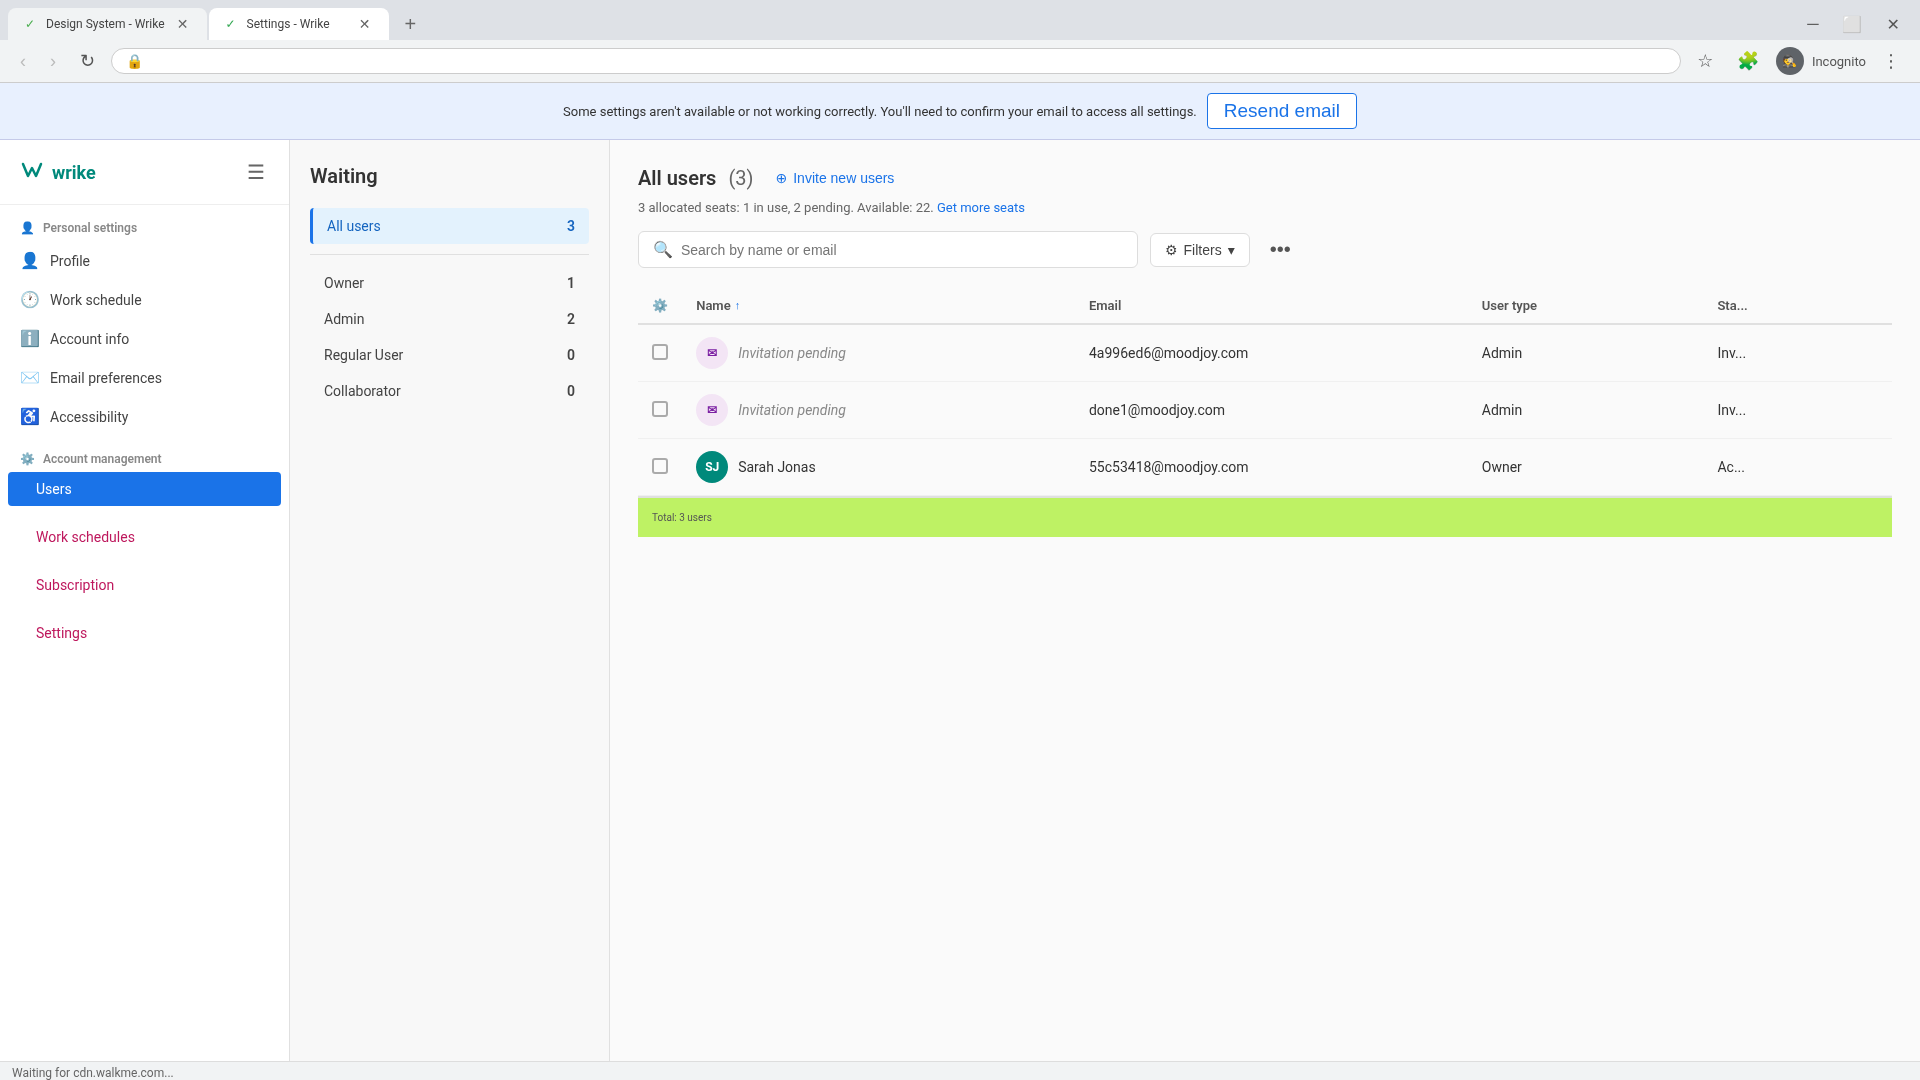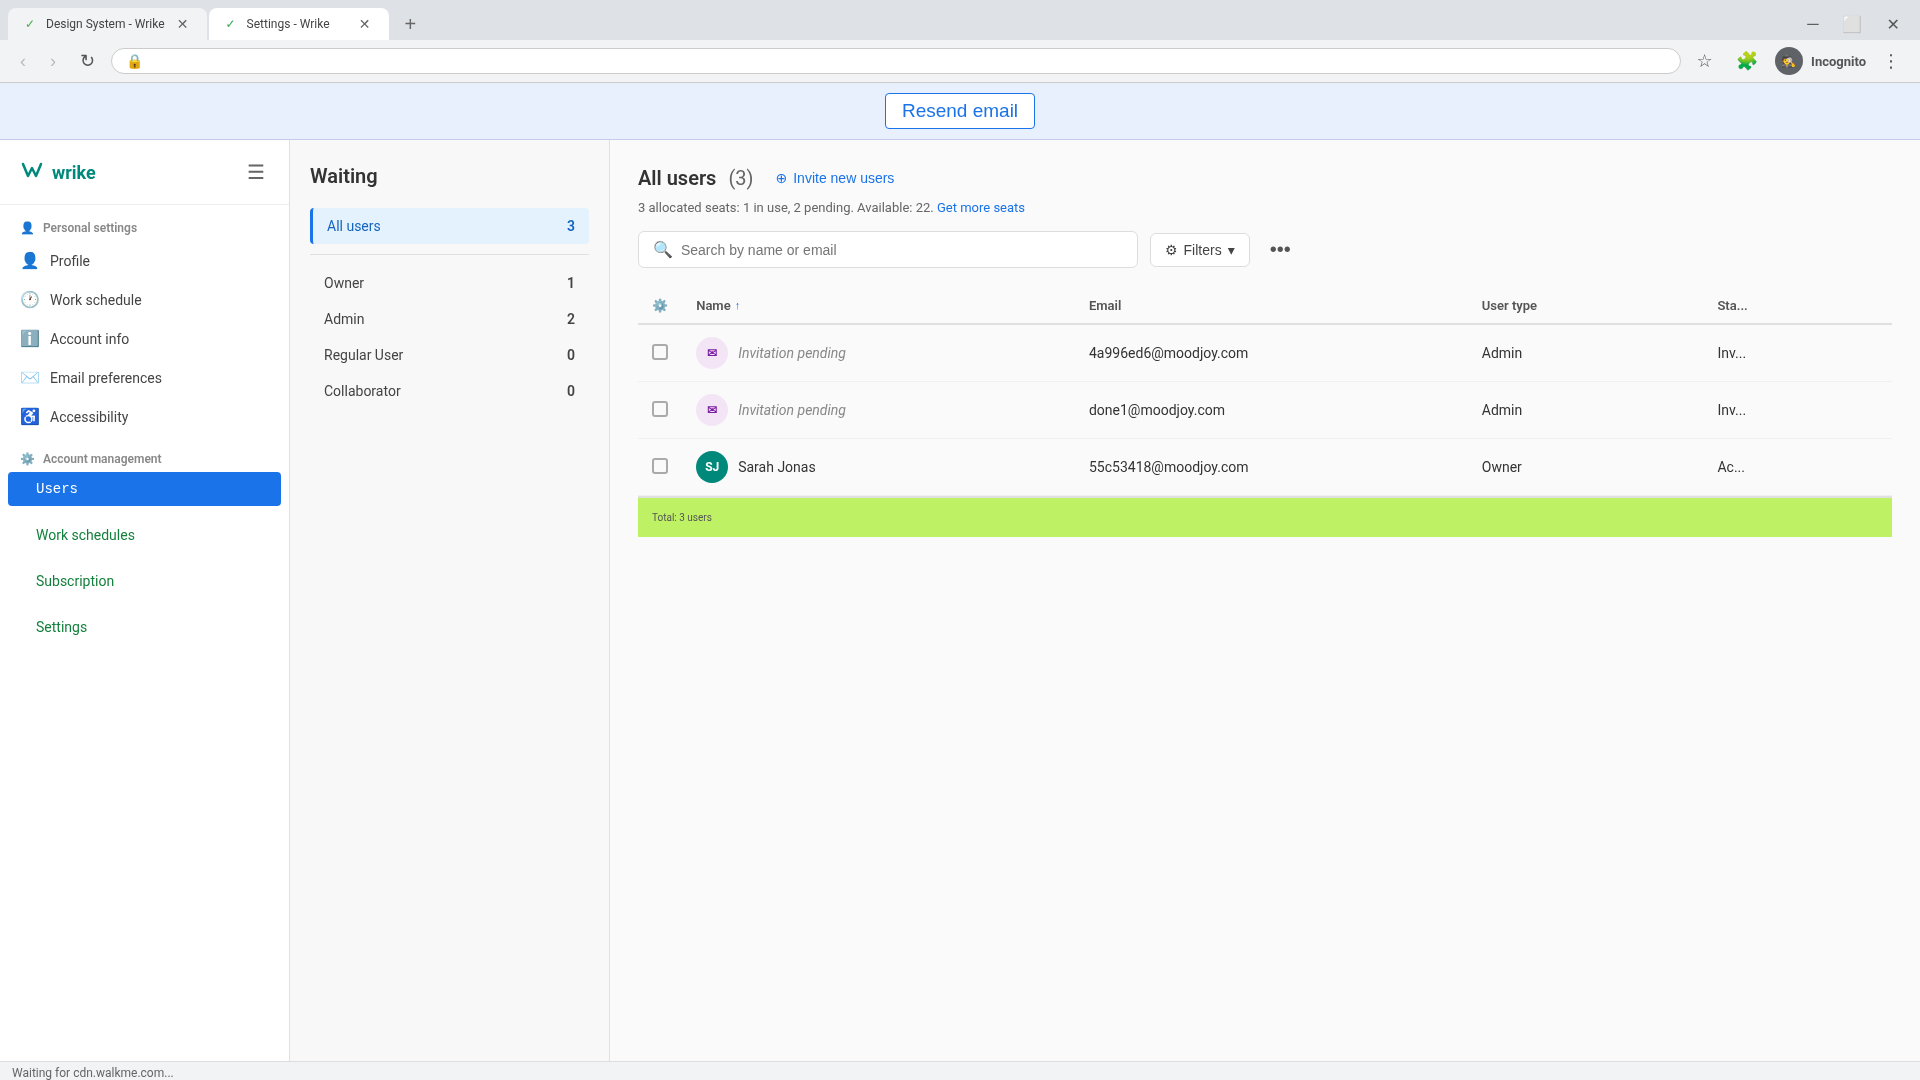--- a/index.html
+++ b/index.html
@@ -39,22 +39,22 @@
     
     .sidebar { width: 290px; background: #fff; border-right: 1px solid #e0e0e0; display: flex; flex-direction: column; overflow-y: auto; flex-shrink: 0; }
     .sidebar-header { display: flex; align-items: center; gap: 12px; padding: 16px 20px; border-bottom: 1px solid #eee; }
     .wrike-logo { display: flex; align-items: center; gap: 8px; color: #00897b; font-weight: 700; font-size: 18px; }
     .menu-toggle { background: none; border: none; cursor: pointer; font-size: 20px; color: #666; margin-left: auto; padding: 4px; }
 
     .sidebar-section-label { font-size: 12px; font-weight: 600; color: #888; padding: 16px 20px 6px; display: flex; align-items: center; gap: 8px; }
     .sidebar-item { display: flex; align-items: center; gap: 10px; padding: 10px 20px; cursor: pointer; color: #444; font-size: 14px; border-radius: 0; }
     .sidebar-item-icon { font-size: 16px; color: #666; width: 20px; }
 
-    .sidebar-sub-item { display: flex; align-items: center; gap: 10px; padding: 1px 20px 9px 36px; cursor: pointer; color: #15803d; font-size: 14px; margin-top: 20px; }
-    .sidebar-sub-item.active { background: #1a73e8; color: #fff; border-radius: 4px; margin: 0 8px; padding: 9px 12px 9px 28px; font-family: Liberation Mono, monospace; }
+    .sidebar-sub-item { display: flex; align-items: center; gap: 10px; padding: 23px 20px 9px 36px; cursor: pointer; color: #be185d; font-size: 14px; }
+    .sidebar-sub-item.active { background: #1a73e8; color: #fff; border-radius: 4px; margin: 0 8px; padding: 9px 12px 9px 28px; }
 
     
     .main-content { flex: 1; display: flex; overflow: hidden; background: #fafafa; }
 
     
     .groups-panel { width: 320px; background: #f8f8f8; border-right: 1px solid #e0e0e0; padding: 24px 20px; flex-shrink: 0; }
     .groups-title { font-size: 20px; font-weight: 600; color: #333; margin-bottom: 20px; }
     .group-item { display: flex; align-items: center; justify-content: space-between; padding: 10px 14px; cursor: pointer; border-radius: 4px; font-size: 14px; color: #444; }
     .group-item.active { background: #e3f2fd; color: #1565c0; border-left: 3px solid #1a73e8; }
     .group-item .group-count { font-weight: 600; color: inherit; }
@@ -140,29 +140,30 @@
     <div class="address-bar">
       <span class="address-icon">🔒</span>
     </div>
     <div class="toolbar-right">
       <button class="toolbar-btn">☆</button>
       <button class="toolbar-btn">🧩</button>
       <button class="profile-btn">
 
         <span style="font-size:12px;">🕵</span>
       </button>
-      <span style="font-size:13px;color:#555;font-weight:bold;">Incognito</span>
+      <span style="font-size:13px;color:#555;">Incognito</span>
       <button class="toolbar-btn">⋮</button>
     </div>
   </div>
 </div>
 
 <div class="app">
 
   <div class="notification-bar">
+    <span>Some settings aren't available or not working correctly. You'll need to confirm your email to access all settings.</span>
     <button class="resend-btn">Resend email</button>
   </div>
 
   <div class="app-body">
 
     <div class="sidebar">
 
       <div class="sidebar-header">
         <div class="wrike-logo">
           <span>

